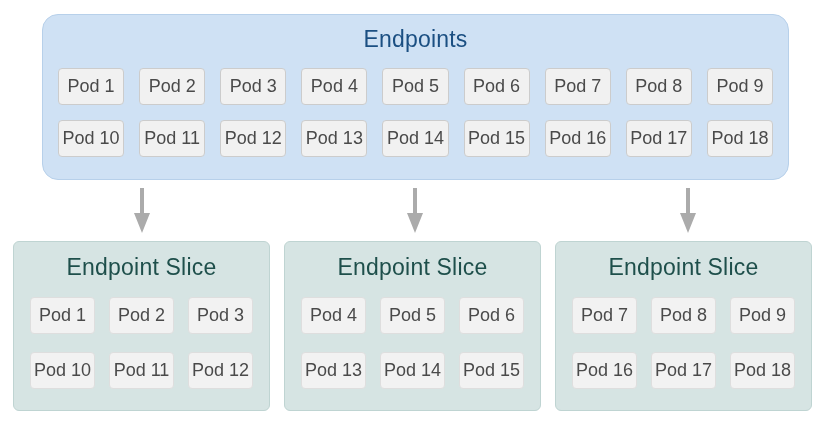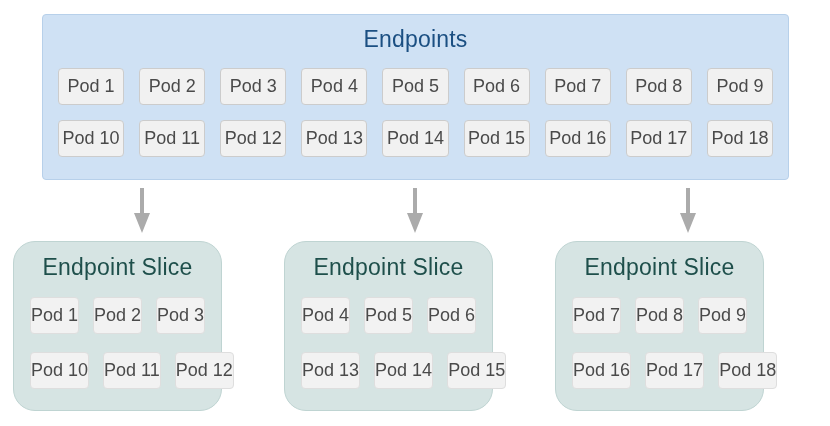--- a/index.html
+++ b/index.html
@@ -18,21 +18,21 @@
 
   
   .endpoints-box {
     position: absolute;
     left: 42px;
     top: 14px;
     width: 747px;
     height: 166px;
     background: var(--endpoints-bg, #cfe1f4);
     border: 1px solid var(--endpoints-border, #b7d0ea);
-    border-radius: 4px;
+    border-radius: 16px;
     box-sizing: border-box;
   }
   .endpoints-title {
     position: absolute;
     top: 11px;
     left: 0;
     width: 100%;
     text-align: center;
     font-size: 23px;
     font-weight: 500;
@@ -86,25 +86,25 @@
     border-top: 20px solid var(--arrow, #ababab);
   }
   .arrow.a1 { left: 133px; }
   .arrow.a2 { left: 406px; }
   .arrow.a3 { left: 679px; }
 
   
   .slice {
     position: absolute;
     top: 241px;
-    width: 209px;
+    width: 257px;
     height: 170px;
     background: var(--slice-bg, #d6e4e3);
     border: 1px solid var(--slice-border, #bfd4d2);
-    border-radius: 22px;
+    border-radius: 6px;
     box-sizing: border-box;
   }
   .slice.s1 { left: 13px; }
   .slice.s2 { left: 284px; }
   .slice.s3 { left: 555px; }
   .slice-title {
     position: absolute;
     top: 12px;
     left: 0;
     width: 100%;

